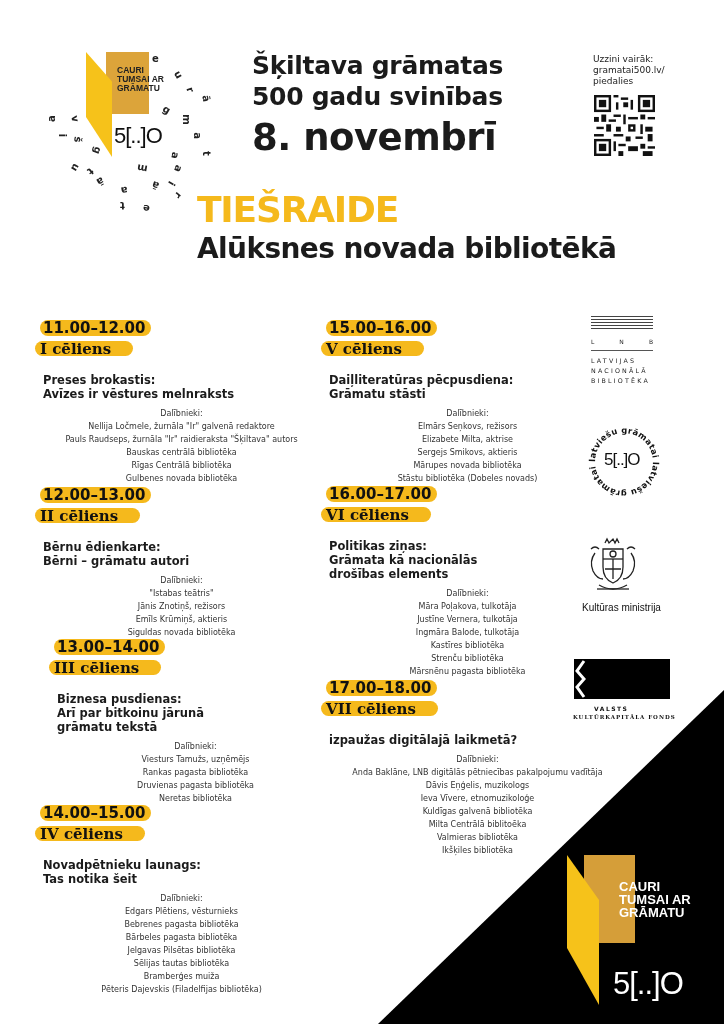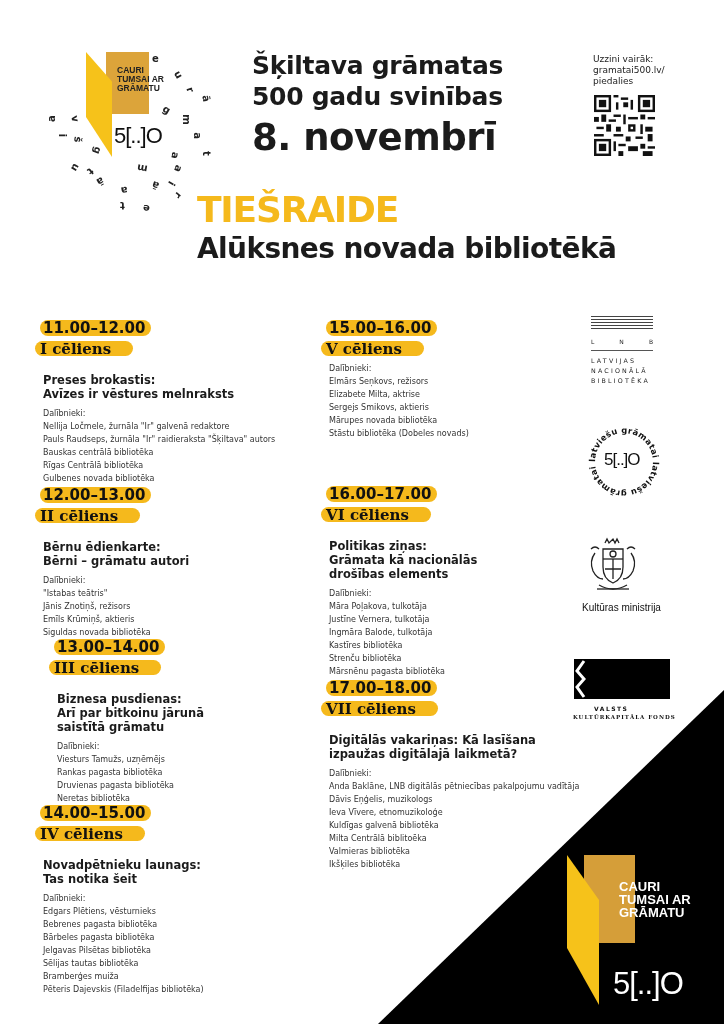--- a/index.html
+++ b/index.html
@@ -17,21 +17,21 @@
   .h-date{left:252px;top:116px;font-family:"DejaVu Sans",sans-serif;font-weight:bold;font-size:37px;line-height:44px;color:#1b1b1b;letter-spacing:-0.5px;}
   .more{left:593px;top:54px;font-size:9px;line-height:11px;color:#222;}
   .qr{left:594px;top:95px;width:61px;height:61px;}
   .tiesraide{left:197px;top:190px;font-family:"DejaVu Sans",sans-serif;font-weight:bold;font-size:36px;line-height:40px;color:#f5b91c;letter-spacing:-1.2px;}
   .venue{left:197px;top:232px;font-family:"DejaVu Sans",sans-serif;font-weight:bold;font-size:28px;line-height:34px;color:#1b1b1b;letter-spacing:-0.6px;}
   
   .session{position:absolute;width:280px;}
   .time{display:inline-block;background:#f5b91c;border-radius:9px;padding:0 6px 0 3px;font-weight:bold;font-size:15px;line-height:17px;color:#111;height:16px;}
   .cel{display:block;width:max-content;margin-top:4px;margin-left:-5px;background:#f5b91c;border-radius:9px;padding:0 22px 0 5px;font-family:"DejaVu Serif",serif;font-weight:bold;font-size:15px;line-height:16px;height:15px;color:#111;}
   .title{margin-top:17px;margin-left:3px;font-weight:bold;font-size:11.5px;line-height:14px;color:#1b1b1b;}
-  .parts{margin-top:6px;margin-left:3px;font-size:8px;line-height:13px;color:#333;}
+  .parts{margin-top:6px;margin-left:3px;font-size:8px;line-height:13px;color:#333;text-align:center;}
   .parts div{white-space:nowrap;}
   
   .lnb{left:591px;top:316px;width:62px;}
   .lnb .waves{height:14px;width:62px;background:repeating-linear-gradient(180deg,#444 0 1px,#fff 1px 3px);}
   .lnb .letters{display:flex;justify-content:space-between;font-size:6px;margin-top:8px;color:#222;}
   .lnb .rule{height:1px;background:#555;margin-top:5px;}
   .lnb .name{font-size:6.3px;letter-spacing:2.2px;line-height:10px;margin-top:5px;color:#222;}
   .ring{left:588px;top:426px;width:72px;height:72px;}
   .ring-num{left:604px;top:450px;font-family:"Liberation Sans",sans-serif;font-size:17px;color:#111;letter-spacing:-1px;}
   .crest{left:585px;top:537px;width:56px;height:62px;}
@@ -184,21 +184,21 @@
     <div>Siguldas novada bibliotēka</div>
   </div>
 </div>
 
 <div class="session" style="left:54px;top:637px">
   <span class="time">13.00–14.00</span>
   <span class="cel">III cēliens</span>
   <div class="title">
     <div>Biznesa pusdienas:</div>
     <div>Arī par bitkoinu jārunā</div>
-    <div>saistītā grāmatu</div>
+    <div>grāmatu tekstā</div>
   </div>
   <div class="parts">
     <div>Dalībnieki:</div>
     <div>Viesturs Tamužs, uzņēmējs</div>
     <div>Rankas pagasta bibliotēka</div>
     <div>Druvienas pagasta bibliotēka</div>
     <div>Neretas bibliotēka</div>
   </div>
 </div>
 
@@ -217,20 +217,24 @@
     <div>Jelgavas Pilsētas bibliotēka</div>
     <div>Sēlijas tautas bibliotēka</div>
     <div>Bramberģes muiža</div>
     <div>Pēteris Dajevskis (Filadelfijas bibliotēka)</div>
   </div>
 </div>
 
 <div class="session" style="left:326px;top:318px">
   <span class="time">15.00–16.00</span>
   <span class="cel">V cēliens</span>
+  <div class="title">
+    <div>Daiļliteratūras pēcpusdiena:</div>
+    <div>Grāmatu stāsti</div>
+  </div>
   <div class="parts">
     <div>Dalībnieki:</div>
     <div>Elmārs Seņkovs, režisors</div>
     <div>Elizabete Milta, aktrise</div>
     <div>Sergejs Smikovs, aktieris</div>
     <div>Mārupes novada bibliotēka</div>
     <div>Stāstu bibliotēka (Dobeles novads)</div>
   </div>
 </div>
 
@@ -250,21 +254,20 @@
     <div>Kastīres bibliotēka</div>
     <div>Strenču bibliotēka</div>
     <div>Mārsnēnu pagasta bibliotēka</div>
   </div>
 </div>
 
 <div class="session" style="left:326px;top:678px;width:300px">
   <span class="time">17.00–18.00</span>
   <span class="cel">VII cēliens</span>
   <div class="title">
-    <div>Digitālās vakariņas: Kā lasīšana</div>
     <div>izpaužas digitālajā laikmetā?</div>
   </div>
   <div class="parts">
     <div>Dalībnieki:</div>
     <div>Anda Baklāne, LNB digitālās pētniecības pakalpojumu vadītāja</div>
     <div>Dāvis Eņģelis, muzikologs</div>
     <div>Ieva Vīvere, etnomuzikoloģe</div>
     <div>Kuldīgas galvenā bibliotēka</div>
     <div>Milta Centrālā biblitoēka</div>
     <div>Valmieras bibliotēka</div>

